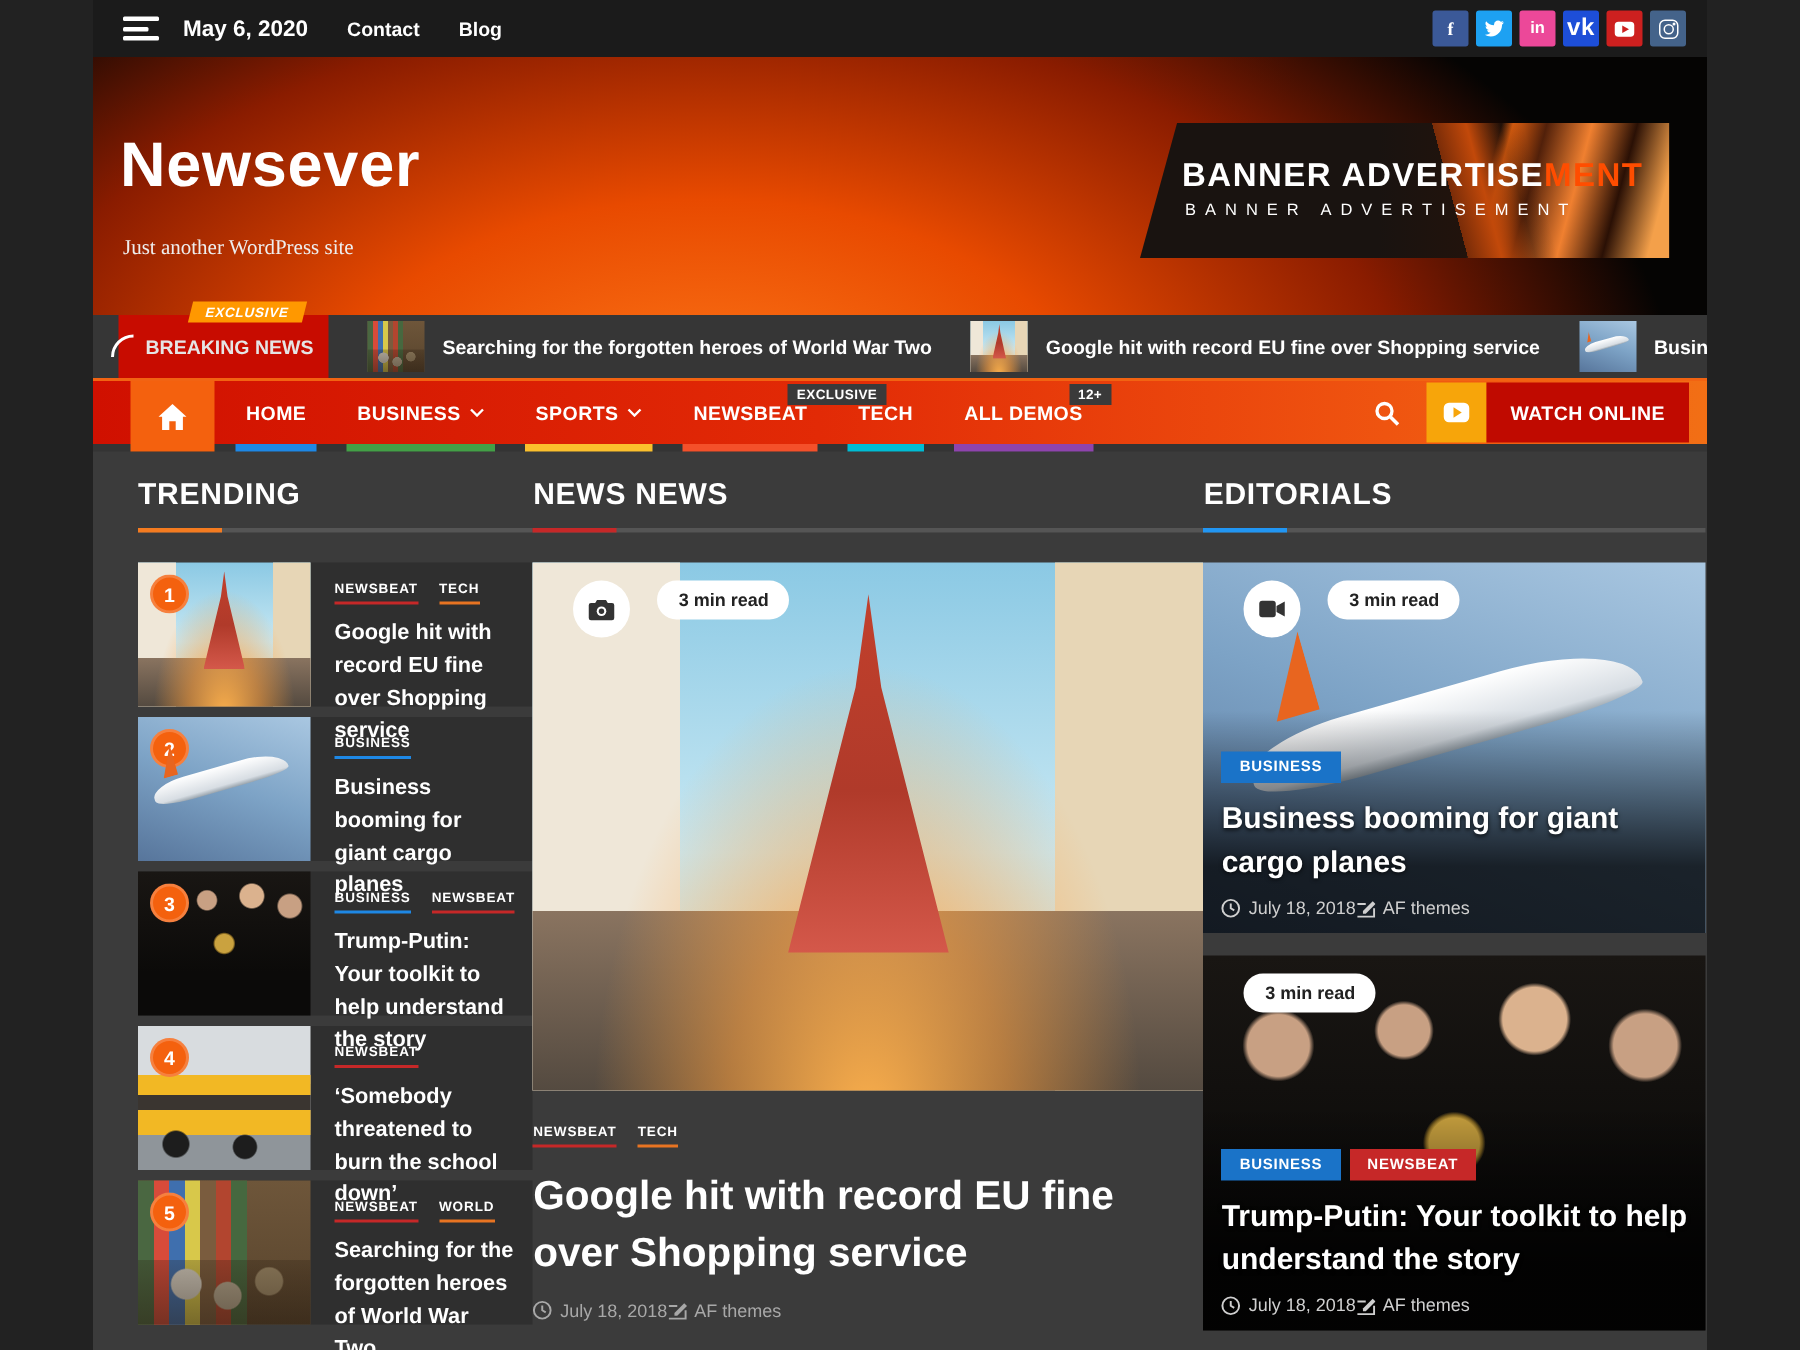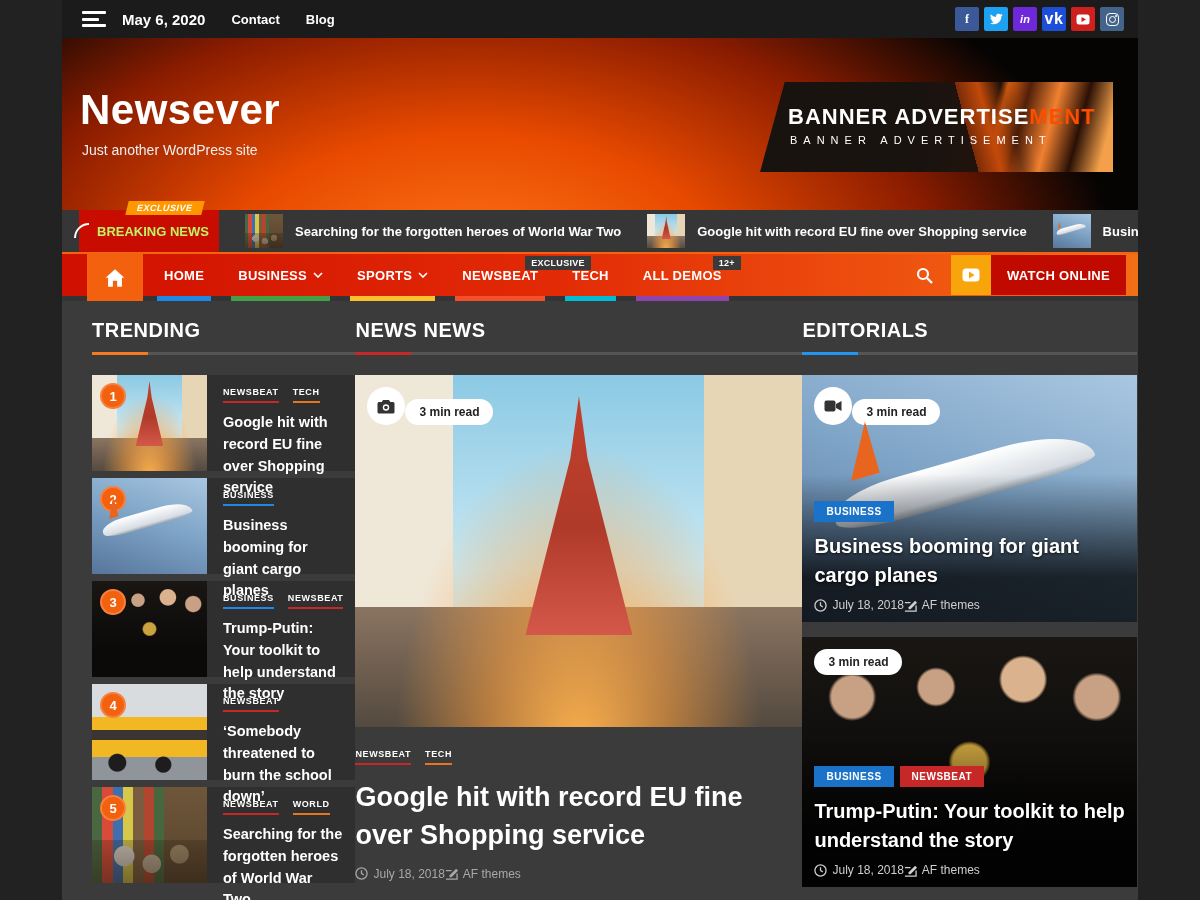--- a/index.html
+++ b/index.html
@@ -9,47 +9,47 @@
   
   .topbar { height:38px; background:#1b1b1b; display:flex; align-items:center; padding:0 14px; }
   .hamburger { width:24px; height:16px; display:flex; flex-direction:column; justify-content:space-between; cursor:pointer; margin-left:6px; }
   .hamburger i { height:3px; background:#fff; border-radius:1px; display:block; }
   .hamburger i:nth-child(1){ width:100%; } .hamburger i:nth-child(2){ width:70%; } .hamburger i:nth-child(3){ width:100%; }
   .top-date { color:#fff; font-size:15px; font-weight:bold; margin-left:16px; }
   .toplink { color:#fff; font-size:13px; font-weight:bold; margin-left:26px; text-decoration:none; cursor:pointer; }
   .socials { margin-left:auto; display:flex; gap:5px; }
   .soc { width:24px; height:24px; border-radius:2px; display:flex; align-items:center; justify-content:center; color:#fff; cursor:pointer; text-decoration:none; font-size:12px; font-weight:bold; }
   .soc.fb{ background:#3b5998; font-family:"Liberation Serif",serif; }
-  .soc.tw{ background:#1da1f2; } .soc.li{ background:#6d28d9; font-size:11px;font-style:italic; }
+  .soc.tw{ background:#1da1f2; } .soc.li{ background:#ec4899; font-size:11px; }
   .soc.vk{ background:#1d4ed8; font-size:16px; letter-spacing:.5px;}
   .soc.yt{ background:#cd201f; } .soc.ig{ background:#44638a; }
   .ig-glyph{ width:13px; height:13px; border:1.6px solid #fff; border-radius:4px; position:relative; display:block;}
   .ig-glyph::after{ content:""; position:absolute; width:5px; height:5px; border:1.4px solid #fff; border-radius:50%; left:2px; top:2px; }
   .ig-glyph::before{ content:""; position:absolute; width:2px; height:2px; background:#fff; border-radius:50%; right:1px; top:1px; }
 
   
   .header { position:relative; height:172px; background:
       radial-gradient(900px 520px at 38% 140%, #ff7a1a 0%, #e84a00 28%, #8a1c00 52%, rgba(10,2,0,0) 72%),
       linear-gradient(115deg, #060504 30%, #1a0702 52%, #050403 70%), #0a0908; overflow:hidden; }
   .site-title { position:absolute; left:18px; top:48px; color:#fff; font-size:42px; font-weight:bold; letter-spacing:.5px; cursor:pointer; }
-  .site-tagline { position:absolute; left:20px; top:104px; color:#eee; font-size:14px; }
+  .site-tagline { position:absolute; left:20px; top:120px; color:#eee; font-size:14px;font-family:Liberation Serif, serif; }
   .banner { position:absolute; right:25px; top:44px; width:353px; height:90px; cursor:pointer; display:block;
       clip-path:polygon(7% 0, 100% 0, 100% 100%, 0 100%);
       background:
         linear-gradient(75deg, rgba(0,0,0,0) 58%, #7a2c08 58%, #c2490a 64%, rgba(20,8,2,.2) 70%, rgba(0,0,0,0) 74%),
         linear-gradient(105deg, rgba(0,0,0,0) 64%, #e06010 66%, #51200a 72%, #f08030 80%, #2a1005 88%, #f4a04a 96%),
         linear-gradient(90deg, #191310 0 45%, #26130a 70%, #120c08 100%); }
   .banner .b1 { margin:22px 0 0 28px; font-size:22px; font-weight:bold; color:#fff; letter-spacing:1px; white-space:nowrap; }
   .banner .b1 .acc { color:#ff4d00; }
   .banner .b2 { margin:4px 0 0 30px; font-size:11px; color:#fff; letter-spacing:6px; white-space:nowrap; }
 
   
   .ticker { height:44px; background:#363636; border-bottom:2px solid #f26312; display:flex; align-items:center; padding-left:17px; position:relative; overflow:visible; }
   .breaking { position:relative; width:140px; height:42px; background:#c80c00; display:flex; align-items:center; justify-content:center; flex:none; cursor:pointer; }
-  .breaking .label { color:#bef264; font-size:13px; font-weight:bold; margin-left:8px; white-space:nowrap; }
+  .breaking .label { color:#e5e5e5; font-size:13px; font-weight:bold; margin-left:8px; white-space:nowrap; }
   .exclusive-badge { position:absolute; top:-9px; left:48px; background:#ff9800; color:#fff; font-size:9px; font-weight:bold; padding:2px 10px; transform:skewX(-14deg); letter-spacing:.5px; }
   .arc-ico { position:absolute; left:-6px; top:12px; }
   .titem { display:flex; align-items:center; margin-left:26px; cursor:pointer; }
   .titem .thumb { width:38px; height:34px; flex:none; margin-right:12px; }
   .titem a { color:#fff; font-size:13px; font-weight:bold; text-decoration:none; white-space:nowrap; }
   .thumb-partial { position:absolute; right:0; top:5px; width:24px; height:34px; }
 
   
   .nav { height:42px; background:linear-gradient(90deg,#d01000 0%, #e22a06 45%, #ef5410 80%, #f26f15 100%); display:flex; align-items:center; position:relative; z-index:5; }
   .navbar-strip { height:5px; background:#343434; }
@@ -81,21 +81,21 @@
   .tr-img { position:relative; width:115px; flex:none; }
   .num-badge { position:absolute; left:8px; top:8px; width:26px; height:26px; background:#f4610e; border:2px solid #fff3; border-radius:50%; color:#fff; font-size:13px; font-weight:bold; display:flex; align-items:center; justify-content:center; }
   .tr-txt { padding:12px 12px 0 16px; }
   .cats { display:flex; gap:14px; }
   .cat { color:#fff; font-size:9px; font-weight:bold; letter-spacing:.6px; padding-bottom:4px; border-bottom:2px solid; }
   .cat.u-red{ border-color:#c62828; } .cat.u-orange{ border-color:#e87422; } .cat.u-blue{ border-color:#1e88e5; }
   .tr-title { color:#fff; font-size:14.5px; font-weight:bold; line-height:1.5; margin-top:9px; }
 
   
   .main-img { position:relative; width:447px; height:352px; cursor:pointer; }
-  .overlay-badges { position:absolute; left:12px; top:12px; display:flex; align-items:flex-end; gap:0; }
+  .overlay-badges { position:absolute; left:27px; top:12px; display:flex; align-items:flex-start; gap:18px; }
   .circ-badge { width:38px; height:38px; background:#fff; border-radius:50%; display:flex; align-items:center; justify-content:center; }
   .pill { background:#fff; color:#222; font-size:12px; font-weight:bold; border-radius:14px; padding:6px 14px; white-space:nowrap; }
   .main-cats { margin-top:22px; }
   .main-title { color:#fff; font-size:27px; font-weight:bold; line-height:1.4; margin-top:14px; cursor:pointer; }
   .meta { display:flex; align-items:center; margin-top:12px; color:#a8a8a8; font-size:12px; }
   .meta span { display:flex; align-items:center; gap:5px; }
 
   
   .ed-card { position:relative; width:335px; height:247px; margin-bottom:15px; cursor:pointer; overflow:hidden; }
   .ed-card.tall { height:250px; margin-bottom:0; }

